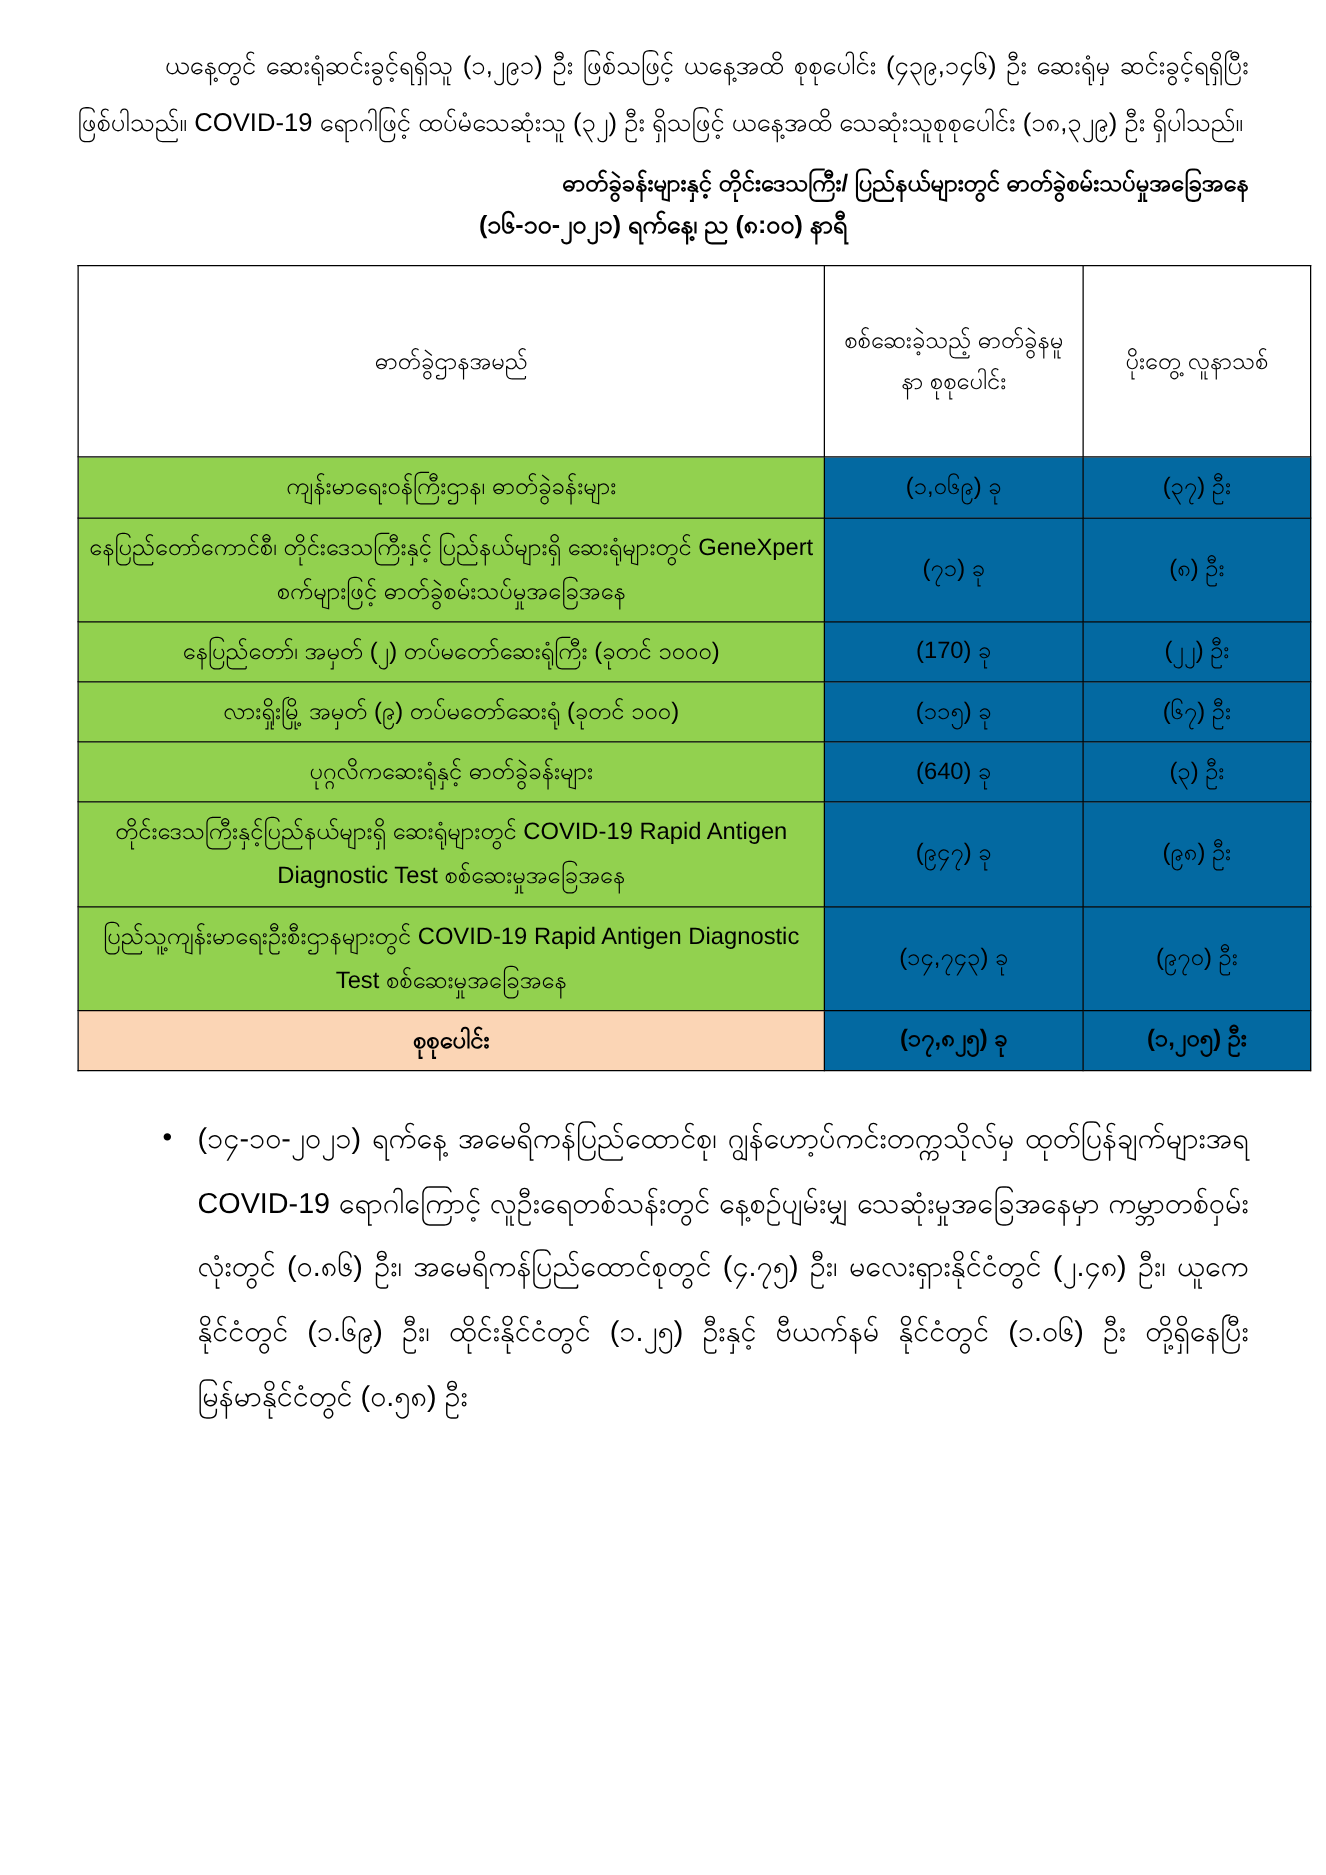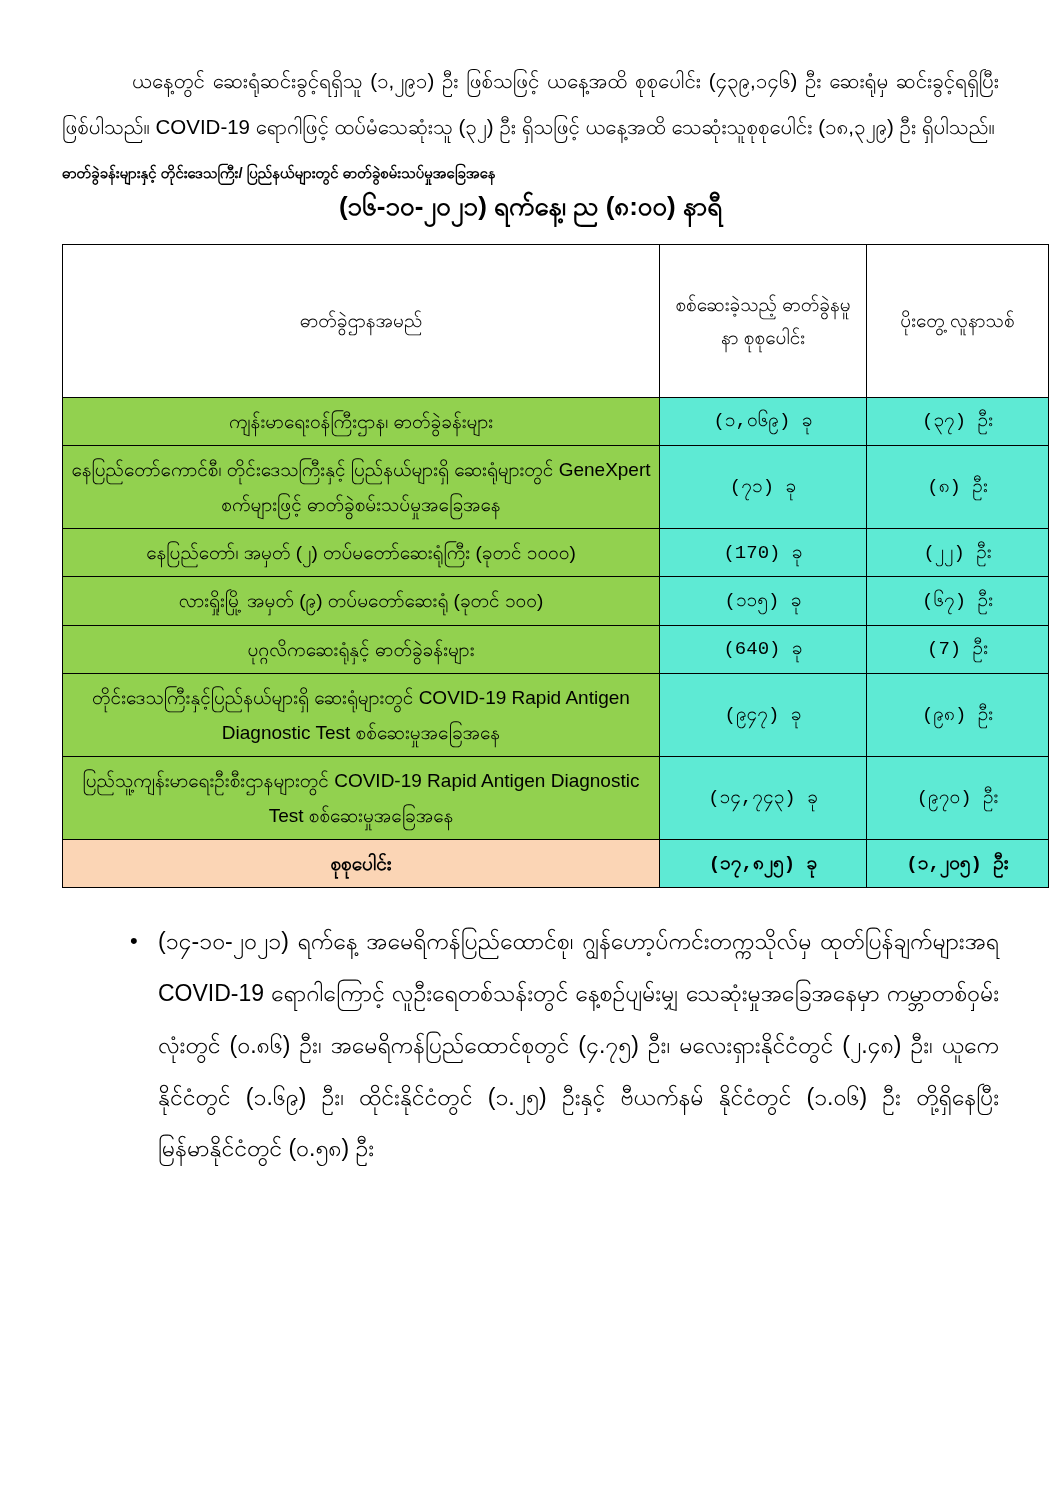--- a/index.html
+++ b/index.html
@@ -10,42 +10,42 @@
   body {
     width: 1061px;
     min-height: 1500px;
     font-family: "Liberation Sans", "DejaVu Sans", sans-serif;
     color: #000000;
   }
   .page {
     width: 1061px;
     min-height: 1500px;
     box-sizing: border-box;
-    padding: 58px 62px 40px 62px;
+    padding: 30px 62px 40px 62px;
     position: relative;
   }
   .para {
     font-size: 20.5px;
     line-height: 2.22;
     text-align: justify;
     text-justify: inter-word;
     margin: 0 0 6px 0;
     text-indent: 70px;
   }
   .heading {
-    text-align: left;
+    text-align: right;
     font-weight: bold;
-    font-size: 15px;
+    font-size: 19px;
     line-height: 1.55;
     margin: 12px 0 0 0;
   }
   .heading2 {
     text-align: center;
     font-weight: bold;
-    font-size: 26px;
+    font-size: 20px;
     line-height: 1.6;
     margin: 2px 0 16px 0;
   }
   table.data-table {
     border-collapse: collapse;
     width: 935px;
     margin: 0 auto;
     table-layout: fixed;
   }
   table.data-table td, table.data-table th {
@@ -63,23 +63,22 @@
   }
   th.col-name { width: 580px; }
   th.col-tested { width: 190px; }
   th.col-new { width: 165px; }
   tbody td.cell-name {
     background: #92d14f;
     text-align: center;
     line-height: 1.85;
   }
   tbody td.cell-num {
-    background: #5eead4;
+    background: #0369a1;
     text-align: center;
-    font-family: Liberation Mono, monospace;
   }
   tbody tr.total-row td.cell-name {
     background: #fbd5b5;
     text-align: center;
     font-weight: bold;
   }
   tbody tr.total-row td.cell-num {
     font-weight: bold;
   }
   ul.bullets {
@@ -136,21 +135,21 @@
         <td class="cell-num">(၂၂) ဦး</td>
       </tr>
       <tr>
         <td class="cell-name">လားရှိုးမြို့ အမှတ် (၉) တပ်မတော်ဆေးရုံ (ခုတင် ၁၀၀)</td>
         <td class="cell-num">(၁၁၅) ခု</td>
         <td class="cell-num">(၆၇) ဦး</td>
       </tr>
       <tr>
         <td class="cell-name">ပုဂ္ဂလိကဆေးရုံနှင့် ဓာတ်ခွဲခန်းများ</td>
         <td class="cell-num">(640) ခု</td>
-        <td class="cell-num">(7) ဦး</td>
+        <td class="cell-num">(၃) ဦး</td>
       </tr>
       <tr>
         <td class="cell-name">တိုင်းဒေသကြီးနှင့်ပြည်နယ်များရှိ ဆေးရုံများတွင် COVID-19 Rapid Antigen Diagnostic Test စစ်ဆေးမှုအခြေအနေ</td>
         <td class="cell-num">(၉၄၇) ခု</td>
         <td class="cell-num">(၉၈) ဦး</td>
       </tr>
       <tr>
         <td class="cell-name">ပြည်သူ့ကျန်းမာရေးဦးစီးဌာနများတွင် COVID-19 Rapid Antigen Diagnostic Test စစ်ဆေးမှုအခြေအနေ</td>
         <td class="cell-num">(၁၄,၇၄၃) ခု</td>
         <td class="cell-num">(၉၇၀) ဦး</td>

